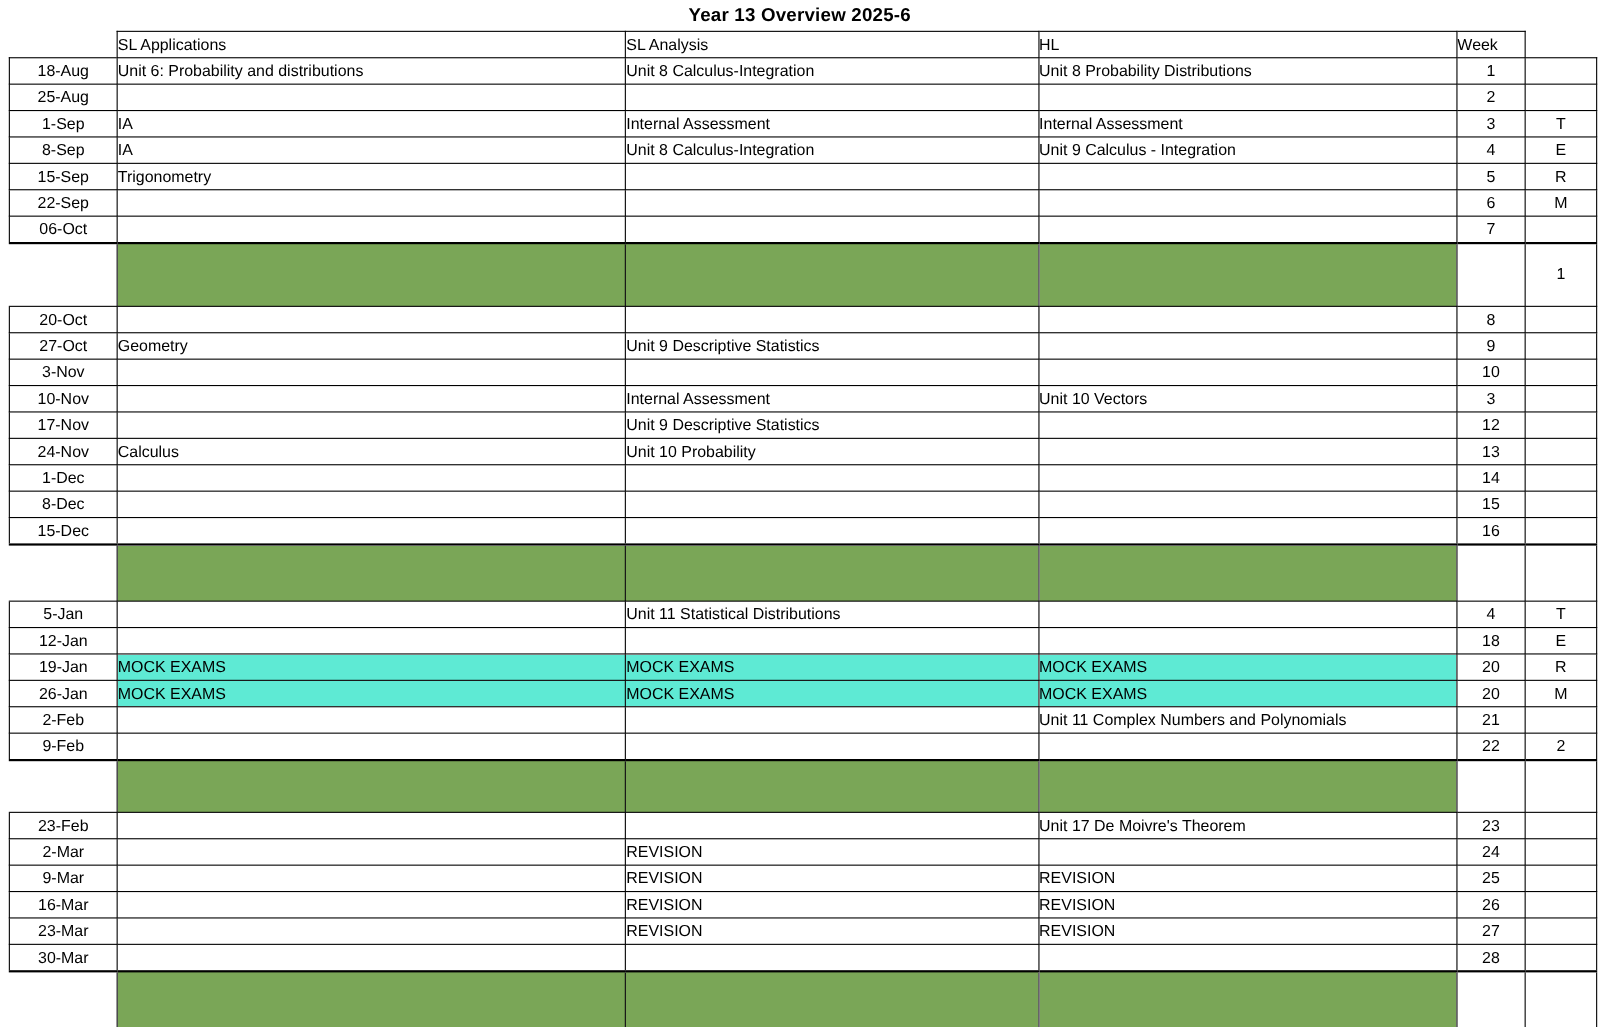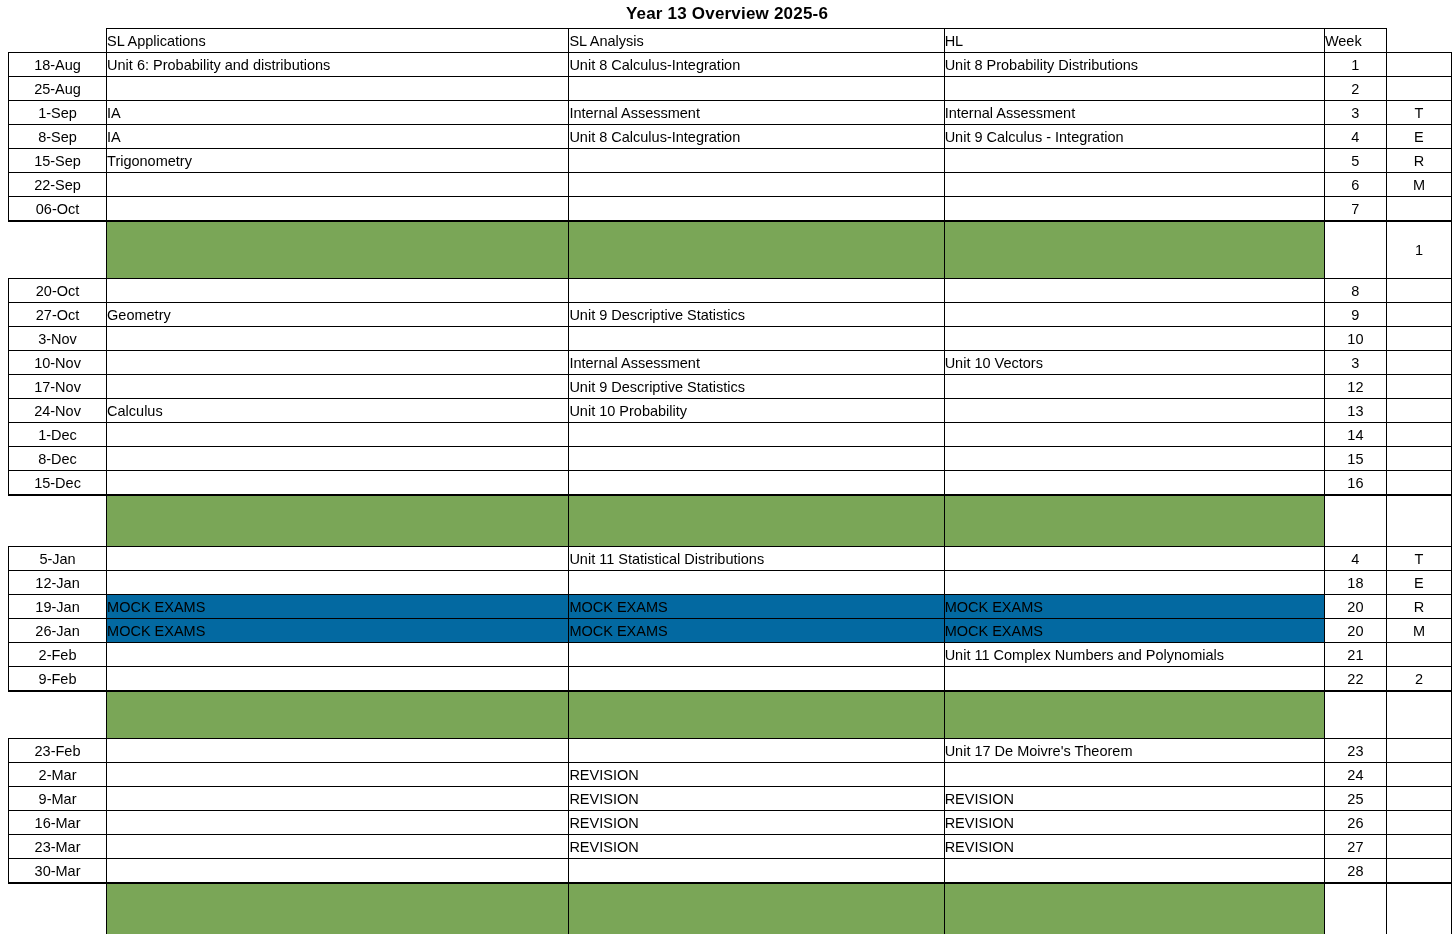--- a/index.html
+++ b/index.html
@@ -91,21 +91,21 @@
   td.term {
     text-align: center;
     font-weight: bold;
     font-size: 14px;
     border: none;
   }
   .holiday {
     background: #7aa657;
   }
   .mock {
-    background: #0369a1;
+    background: #5eead4;
   }
   tr.tall td { height: 56px; }
   tr.tall2 td { height: 50px; }
   tr.tall3 td { height: 46px; }
   tr.tall4 td { height: 54px; }
   tr.heavy-top td { border-top: 2px solid #000; }
   tr.heavy-bot td { border-bottom: 2px solid #000; }
 </style>
 </head>
 <body>

